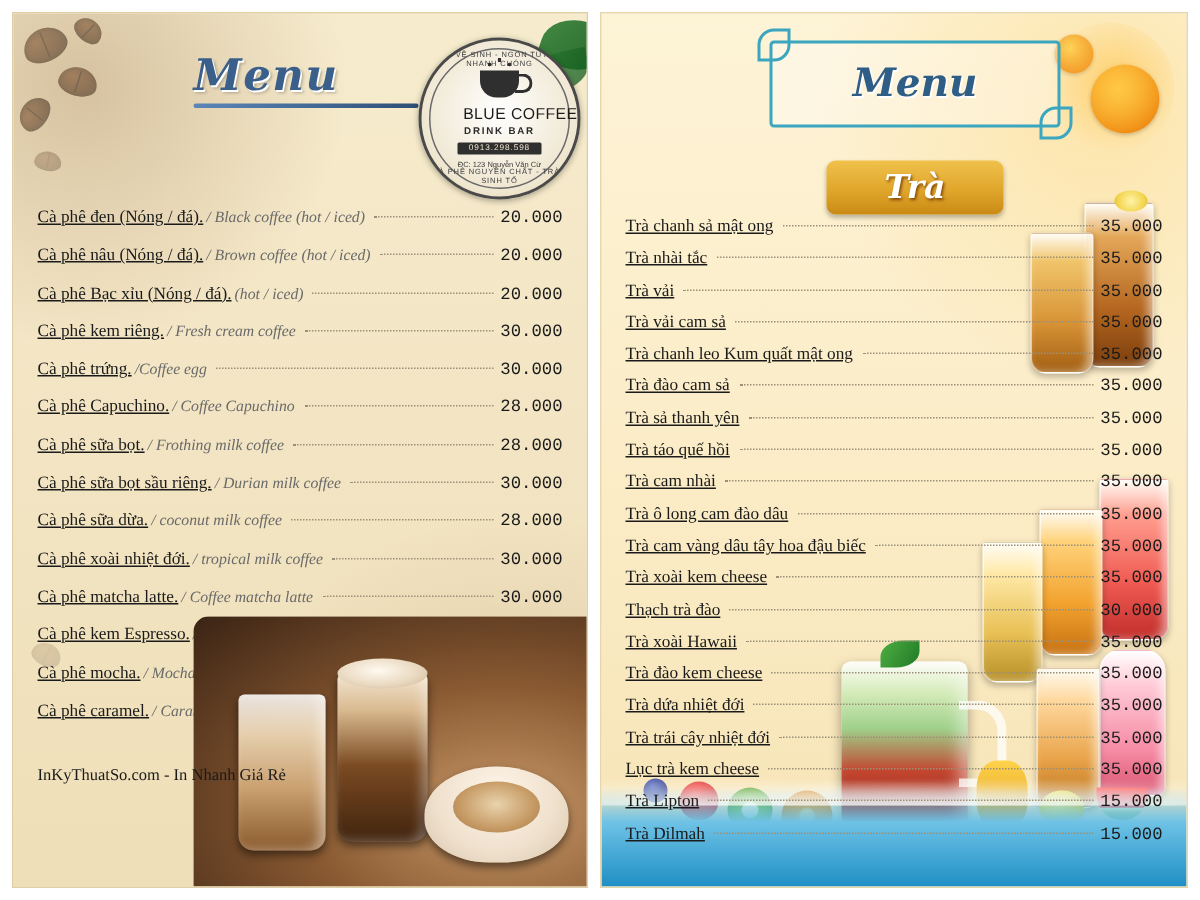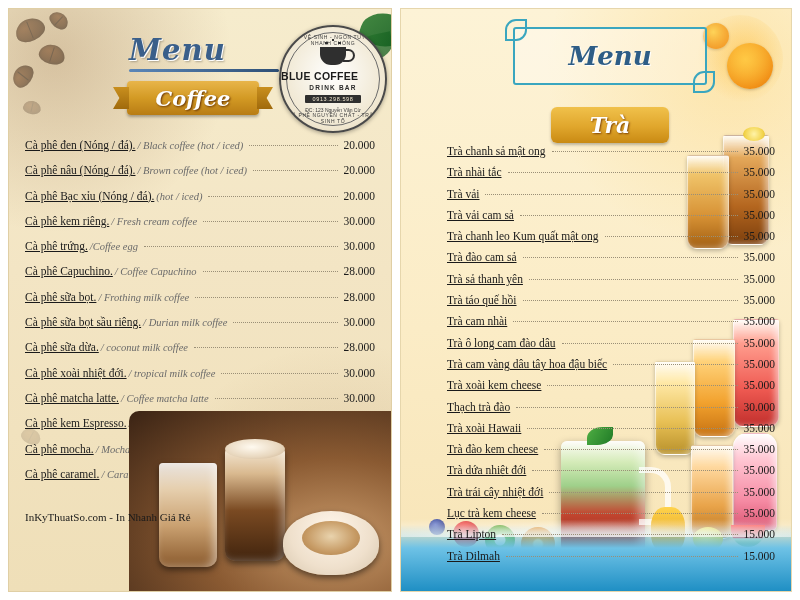--- a/index.html
+++ b/index.html
@@ -190,23 +190,23 @@
     width: 22px; height: 10px;
     background:
       radial-gradient(circle at 20% 60%, #2f2f2f 0 1.2px, transparent 1.4px),
       radial-gradient(circle at 50% 30%, #2f2f2f 0 1.2px, transparent 1.4px),
       radial-gradient(circle at 80% 60%, #2f2f2f 0 1.2px, transparent 1.4px);
   }
   .logo-name {
     position: absolute;
     left: 0; right: 0;
     top: 43px;
-    text-align: left;
+    text-align: right;
     font-family: "Liberation Sans", sans-serif;
-    font-weight: bold;
+    font-weight: normal;
     font-size: 10.5px;
     color: #1b1b1b;
     letter-spacing: .3px;
   }
   .logo-sub {
     position: absolute;
     left: 0; right: 0;
     top: 57px;
     text-align: center;
     font-family: "Liberation Sans", sans-serif;
@@ -259,21 +259,21 @@
   .list-left { top: 130px; }
   .list-right { top: 136px; }
 
   .row {
     display: flex;
     align-items: baseline;
     font-size: 11.5px;
     color: #1a1a1a;
   }
   .row-left { height: 25.3px; }
-  .row-right { height: 21.3px; margin-left: 30px; }
+  .row-right { height: 21.3px; }
 
   .row .name {
     white-space: nowrap;
     font-family: "Liberation Serif", serif;
     text-decoration: underline;
   }
   .row .en {
     color: #6a6a6a;
     font-style: italic;
     font-size: 10.5px;
@@ -282,21 +282,21 @@
   }
   .row .dots {
     flex: 1 1 auto;
     margin: 0 5px 0 6px;
     border-bottom: 1px dotted #9a8f77;
     transform: translateY(-3px);
     min-width: 8px;
   }
   .row .price {
     white-space: nowrap;
-    font-family: Liberation Serif, serif;
+    font-family: Liberation Mono, monospace;
     font-size: 11.5px;
     color: #1a1a1a;
   }
   .row-right .name { font-size: 11.5px; }
 
   
   .rt-frame {
     position: absolute;
     left: 112px;
     top: 18px;
@@ -494,23 +494,20 @@
     </div>
 
     <div class="leaf" style="left:352px; top:4px; width:46px; height:34px; transform:rotate(18deg);"></div>
     <div class="leaf" style="left:344px; top:26px; width:40px; height:26px; transform:rotate(-12deg); opacity:.75;"></div>
 
     <div class="menu-title title-menu-left">
       <span>Menu</span>
       <span class="underline"></span>
     </div>
 
-    <div class="ribbon">
-      <div class="ribbon-text">Coffee</div>
-    </div>
 
     <div class="logo-badge">
       <div class="logo-ring"></div>
       <div class="logo-arc-top">HỢP VỆ SINH - NGON TUYỆT - NHANH CHÓNG</div>
       <div class="logo-steam"></div>
       <div class="logo-cup"></div>
       <div class="logo-name">BLUE COFFEE</div>
       <div class="logo-sub">DRINK BAR</div>
       <div class="logo-bar">
         <span>0913.298.598</span>

